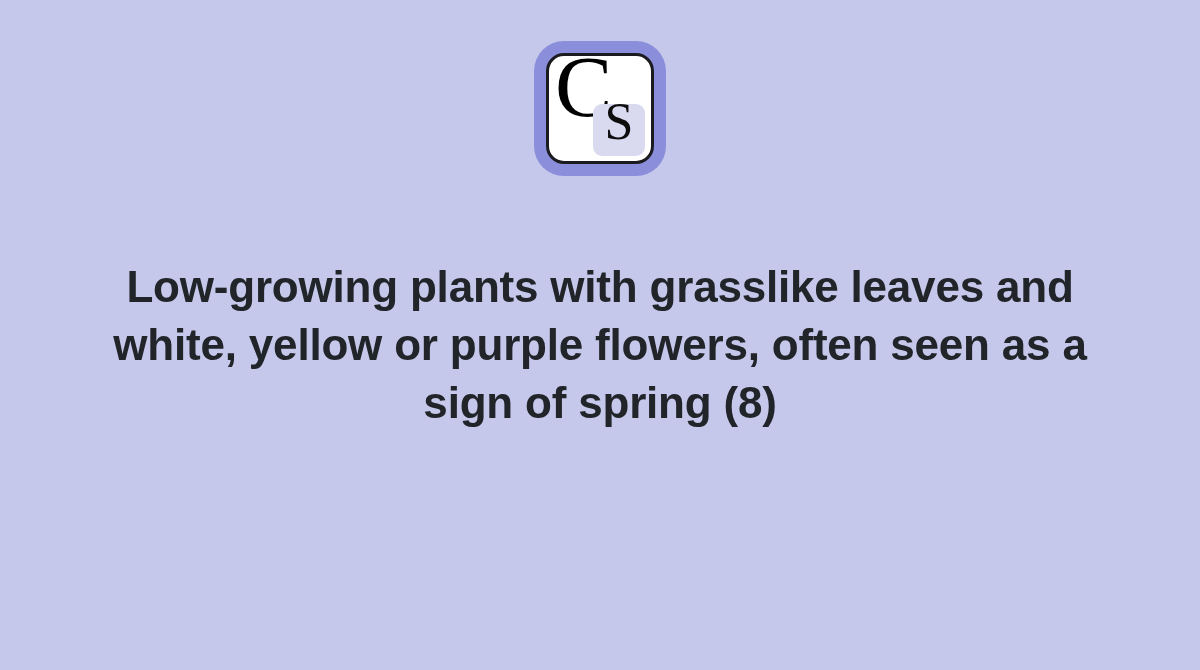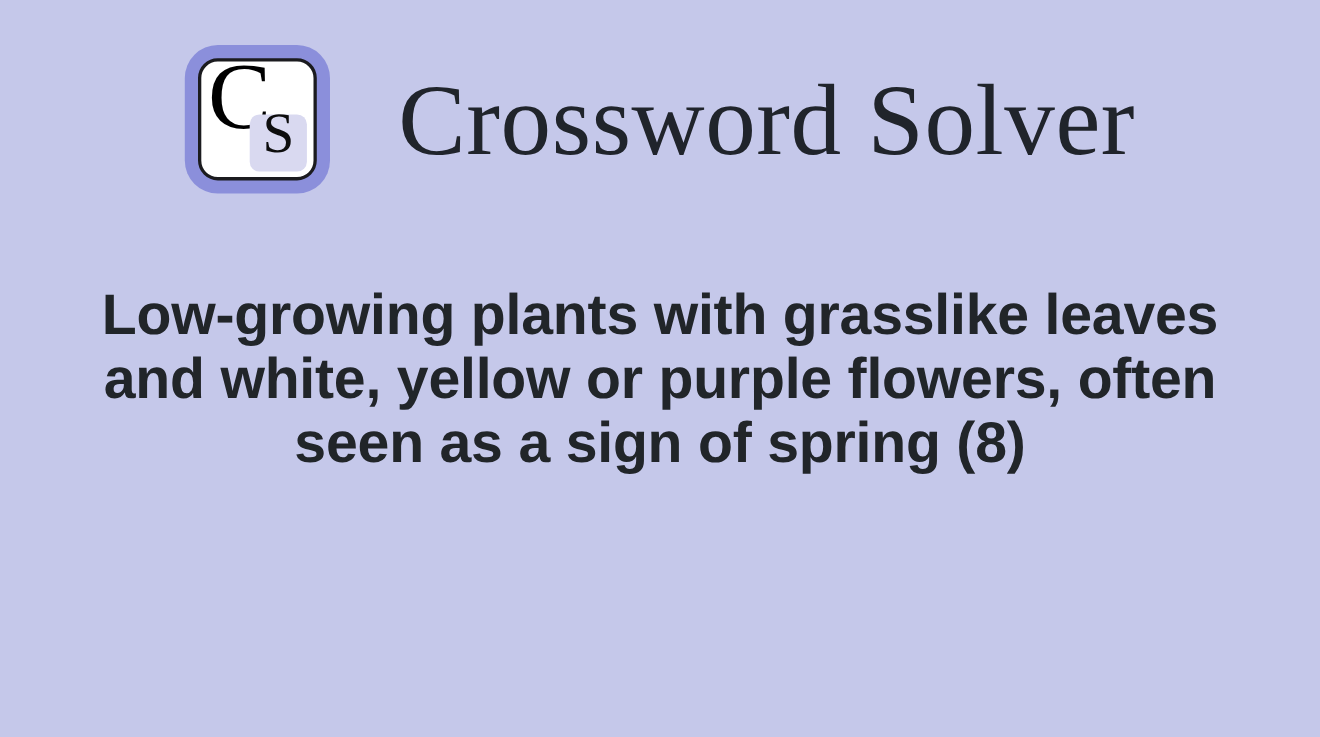--- a/index.html
+++ b/index.html
@@ -107,21 +107,21 @@
     left: 50%;
     transform: translateX(-50%);
     top: 258px;
     width: 1100px;
     text-align: center;
   }
   .clue-text,
   .clue-kicker {
     font-family: "Liberation Sans", sans-serif;
     font-weight: bold;
-    font-size: 52px;
+    font-size: 44px;
     line-height: 58px;
     color: #212529;
     margin: 0;
     letter-spacing: -0.2px;
   }
   .clue-text {
     max-width: 1060px;
     margin: 0 auto;
   }
 </style>
@@ -135,21 +135,20 @@
 
       <div class="logo-outer">
         <div class="logo-inner">
           <span class="logo-c">C</span>
           <span class="logo-s-box">
             <span class="logo-s">S</span>
           </span>
         </div>
       </div>
 
-      <h1 class="site-title">Crossword Solver</h1>
 
     </div>
   </div>
 
   <div class="clue-block">
     <h2 class="clue-text">Low-growing plants with grasslike leaves and white, yellow or purple flowers, often seen as a sign of spring (8)</h2>
   </div>
 
 </div>
 

